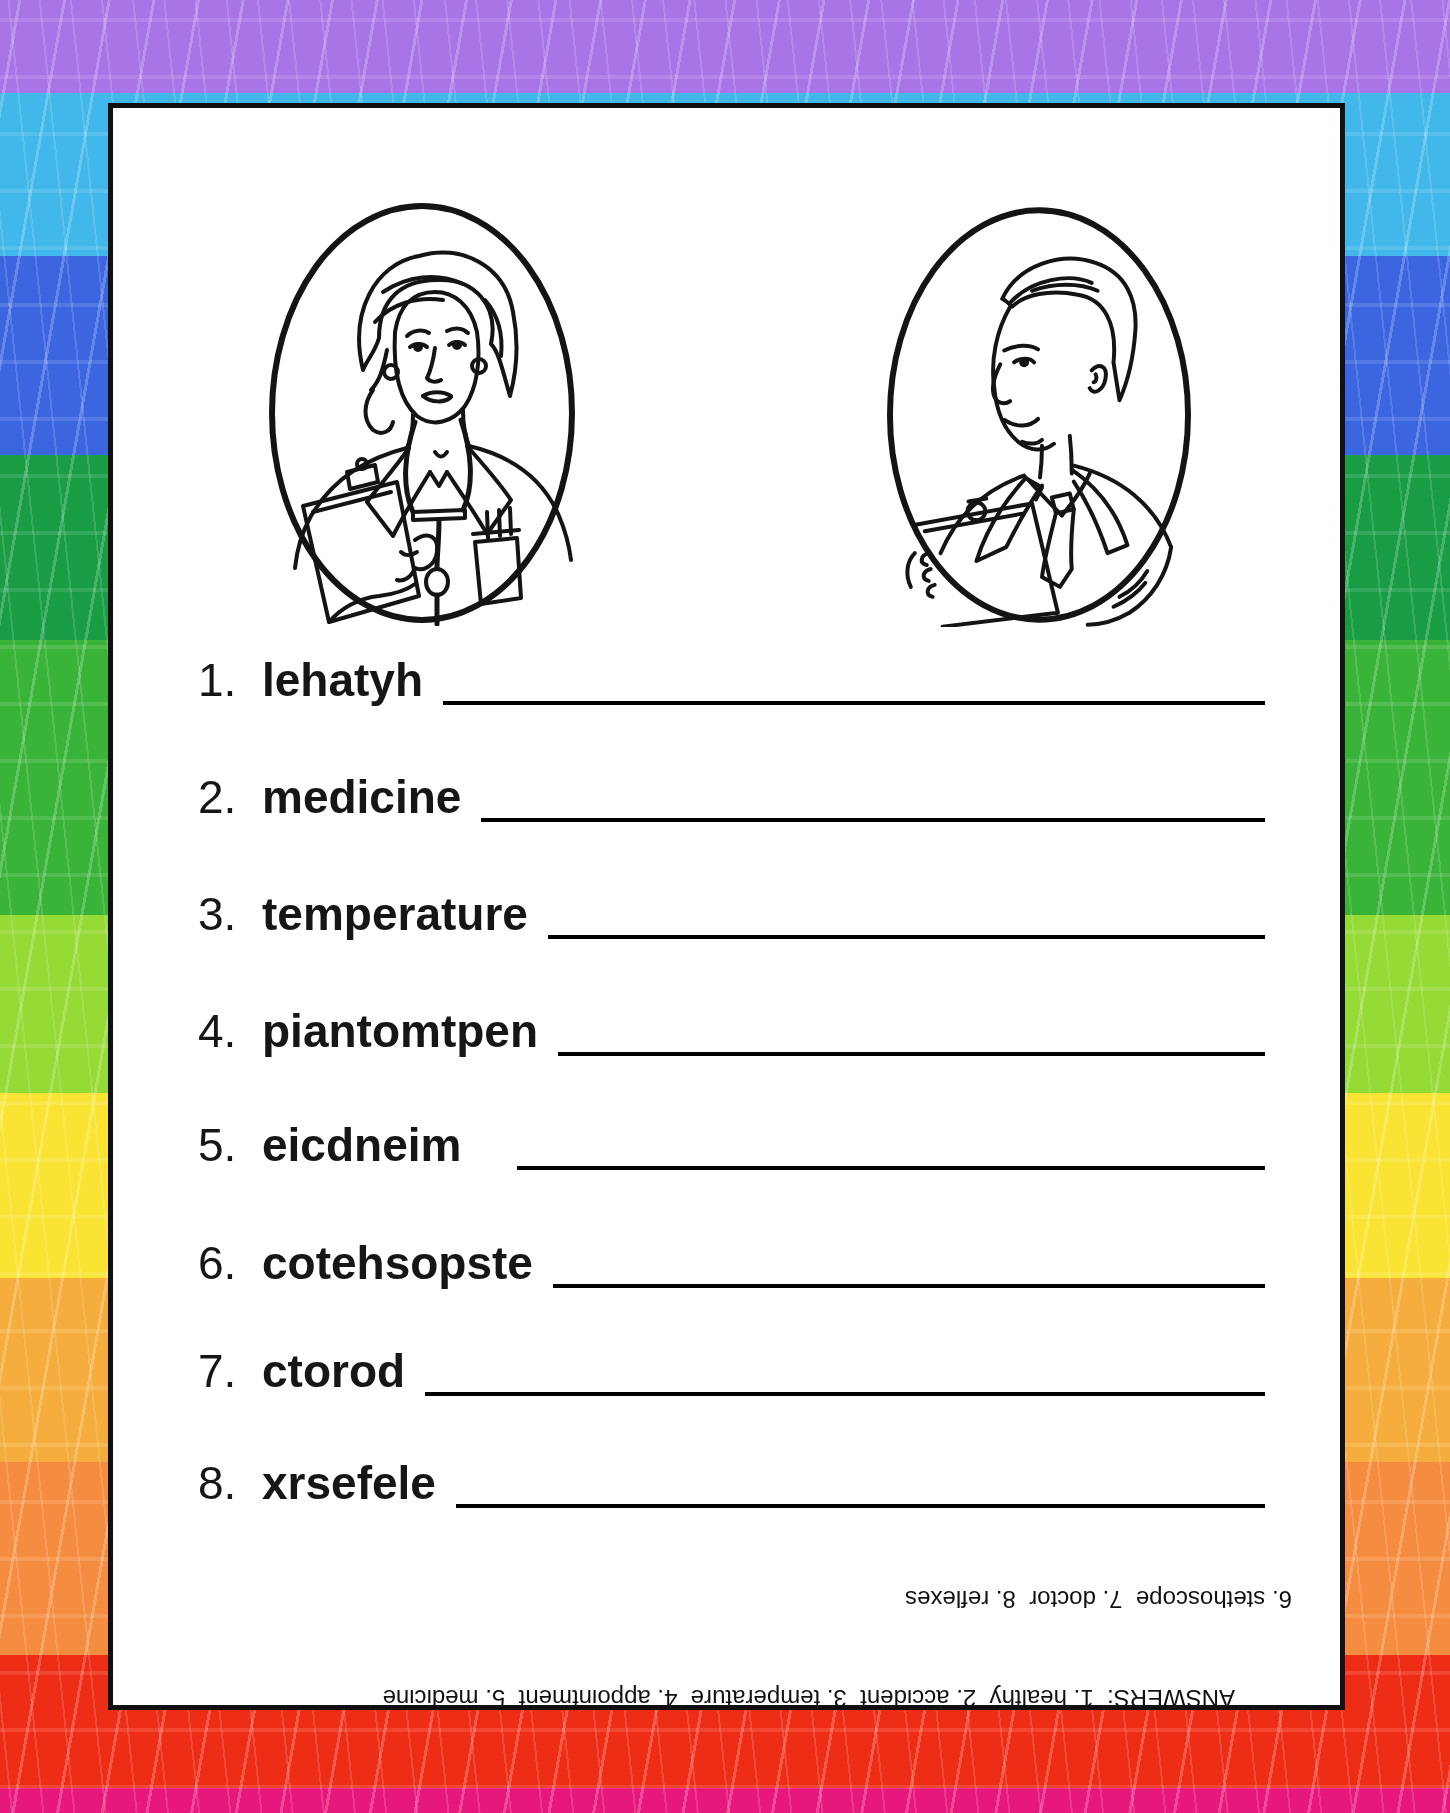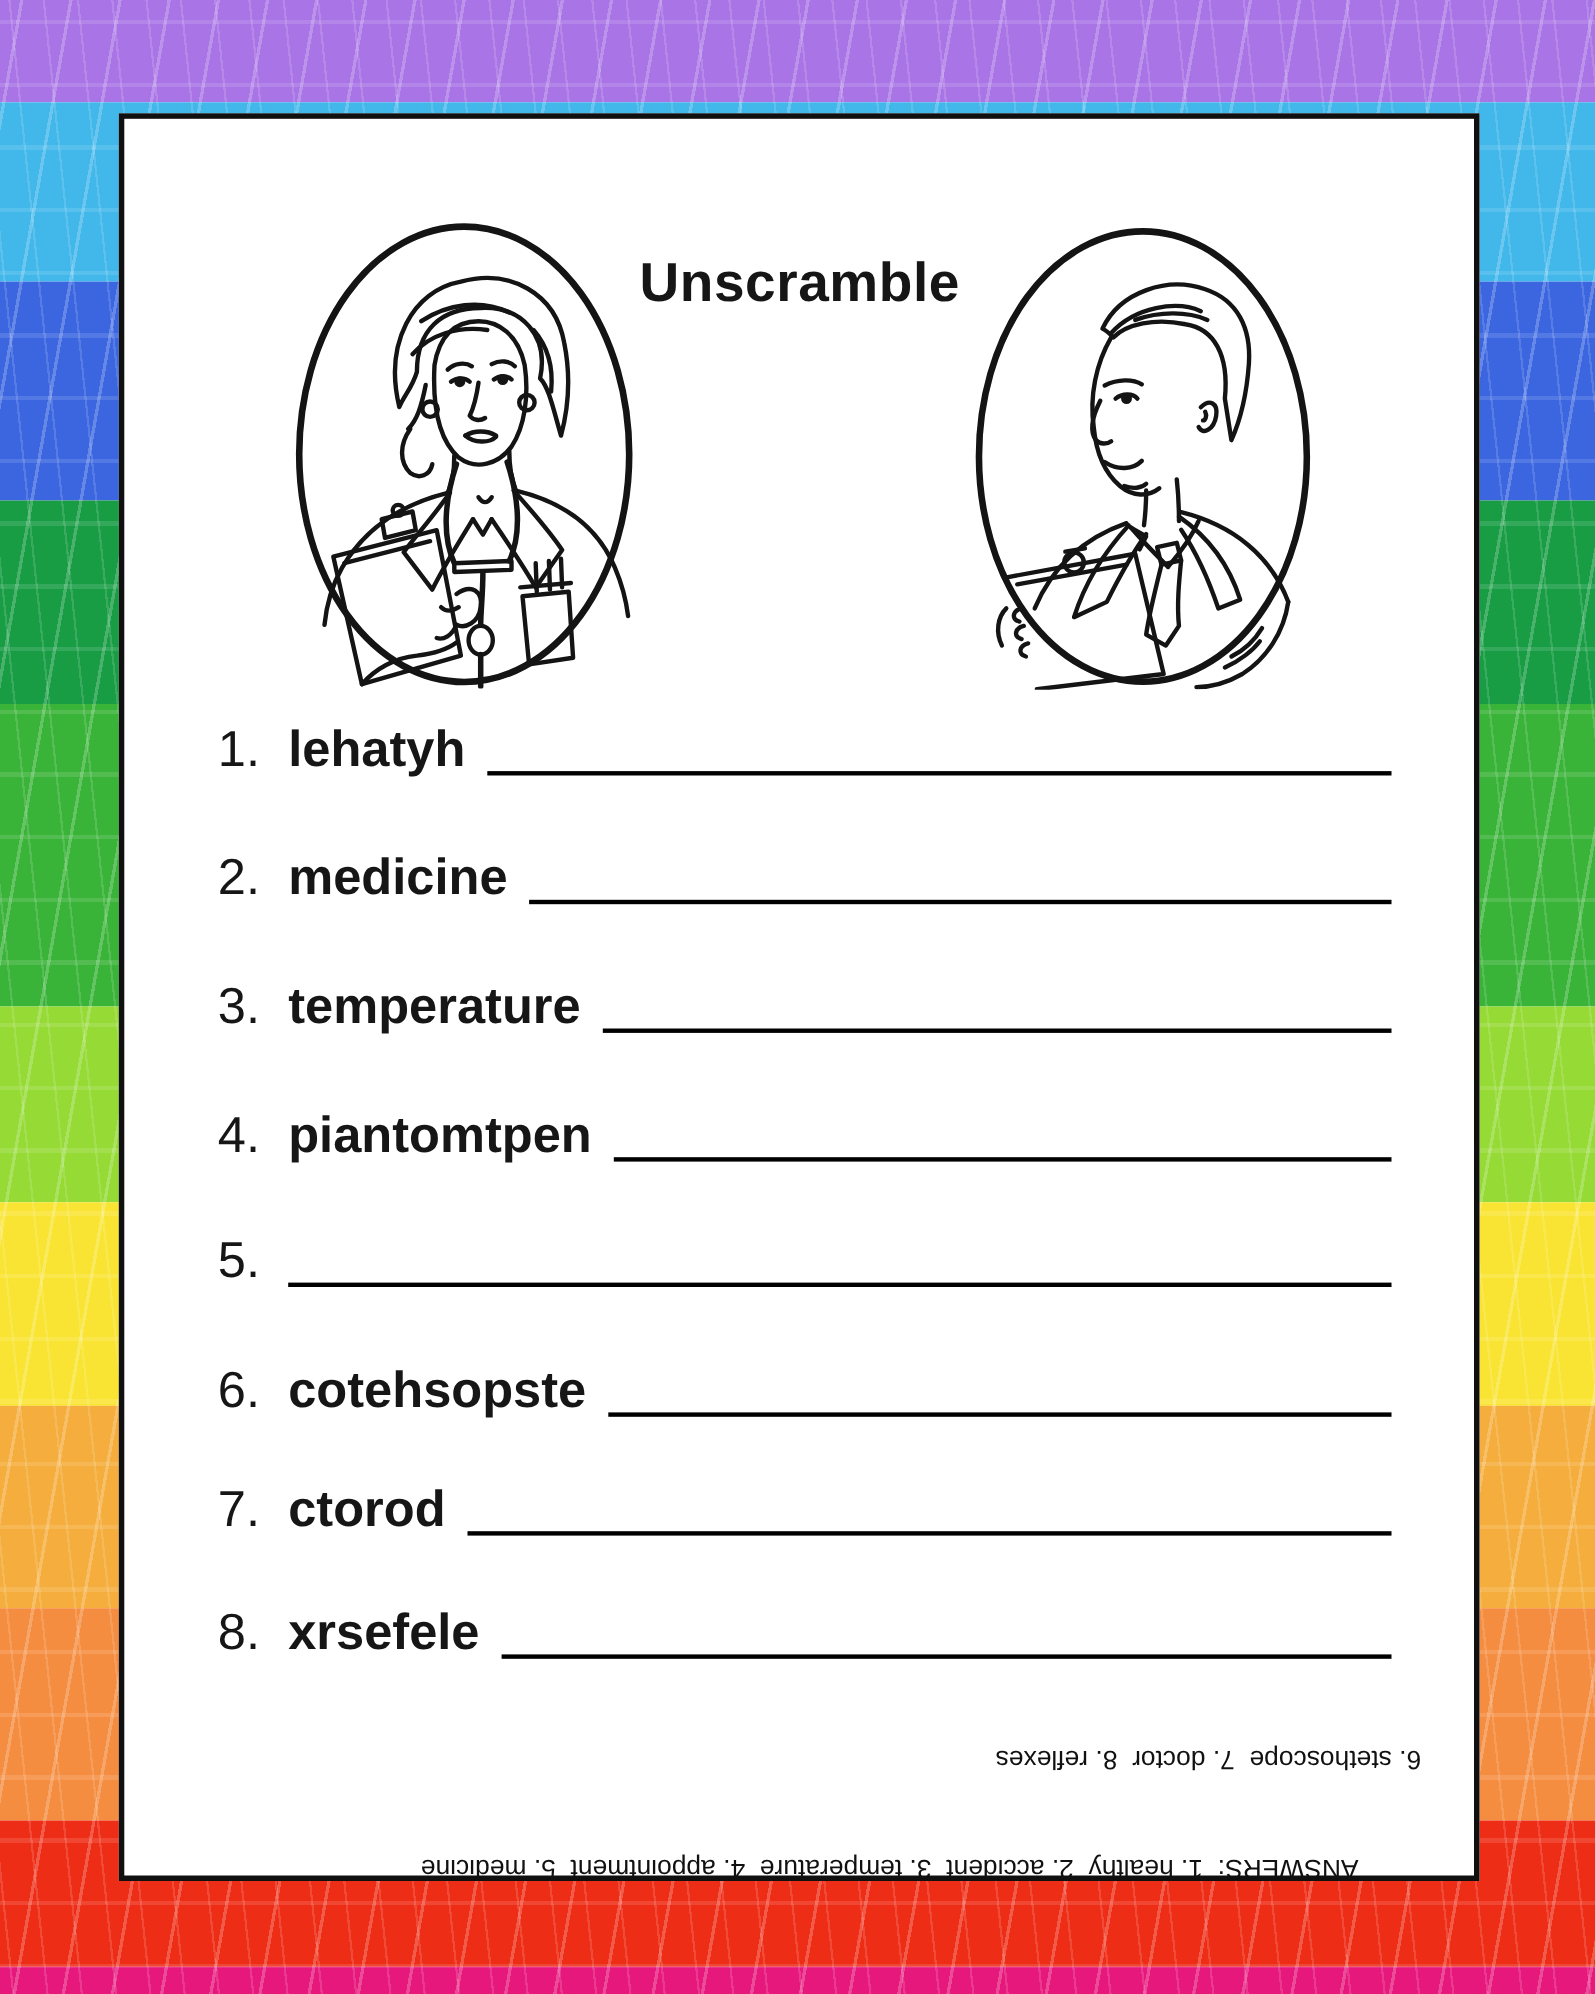--- a/index.html
+++ b/index.html
@@ -126,21 +126,20 @@
         <g>
           <path d="M148,340 C162,330 172,338 170,352 C168,366 156,372 148,368"></path>
           <path d="M148,368 C144,378 136,382 130,380"></path>
           <path d="M150,352 C144,356 138,356 134,352"></path>
           <path d="M62,422 C74,408 92,398 112,396 C128,394 140,390 148,384"></path>
         </g>
       </g>
     </svg>
 
     <div class="title">
-      <div>Unscramble</div>
     </div>
 
     <svg class="portrait" style="left:772px;top:95px;" width="308" height="424" viewBox="0 0 310 426">
       <g class="art">
         <ellipse class="frame" cx="155" cy="213" rx="150" ry="206"></ellipse>
         <g>
           <path d="M118,96 C134,62 178,48 212,60 C242,70 254,96 252,128 C250,156 244,180 236,198 L230,160 C234,120 220,96 194,92 C166,86 140,92 128,104 C122,98 118,96 118,96 Z"></path>
           <path d="M126,100 C148,76 186,70 208,80"></path>
           <path d="M148,88 C170,80 196,80 214,88"></path>
         </g>
@@ -206,20 +205,21 @@
           <span class="word">temperature</span>
           <span class="blank"></span>
         </div>
         <div class="row" style="top: 896px;">
           <span class="num">4.</span>
           <span class="word">piantomtpen</span>
           <span class="blank"></span>
         </div>
         <div class="row" style="top: 1010px;">
           <span class="num">5.</span>
+          <span class="word wide">eicdneim</span>
           <span class="blank"></span>
         </div>
         <div class="row" style="top: 1128px;">
           <span class="num">6.</span>
           <span class="word">cotehsopste</span>
           <span class="blank"></span>
         </div>
         <div class="row" style="top: 1236px;">
           <span class="num">7.</span>
           <span class="word">ctorod</span>

